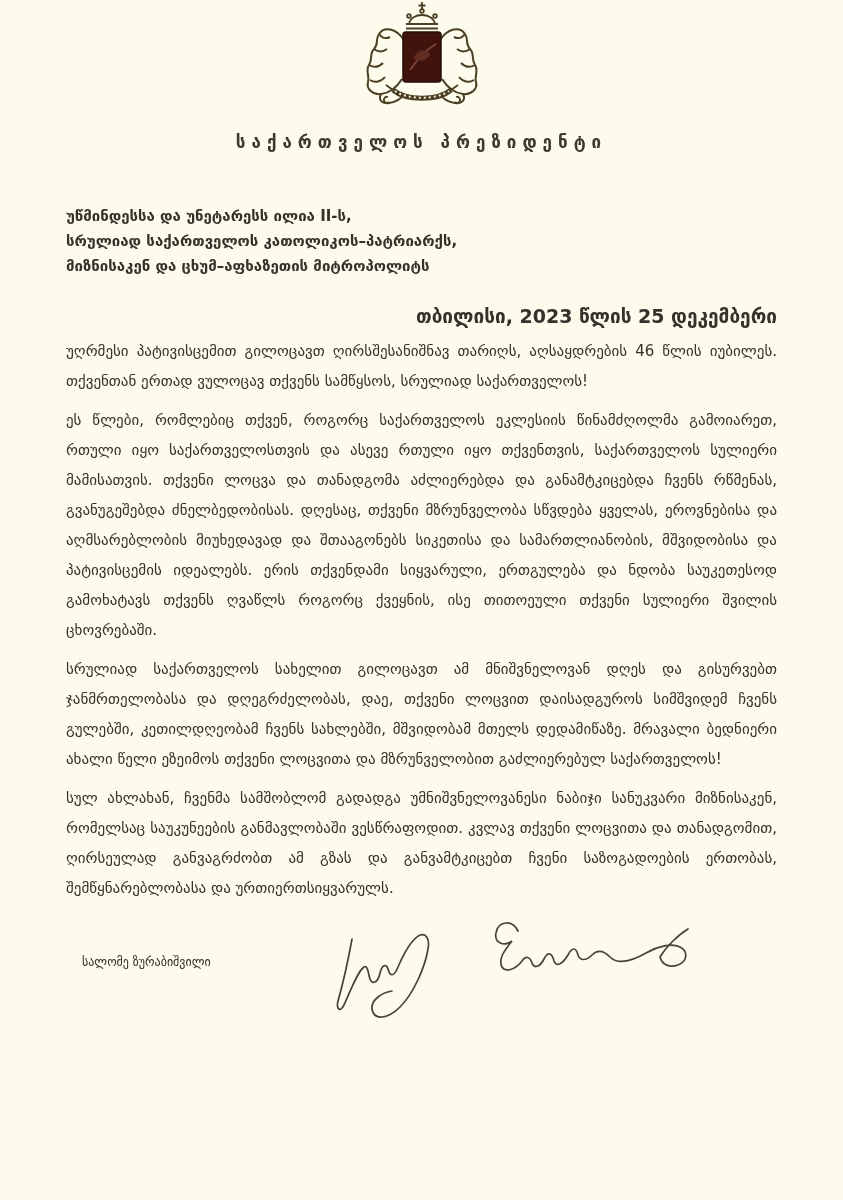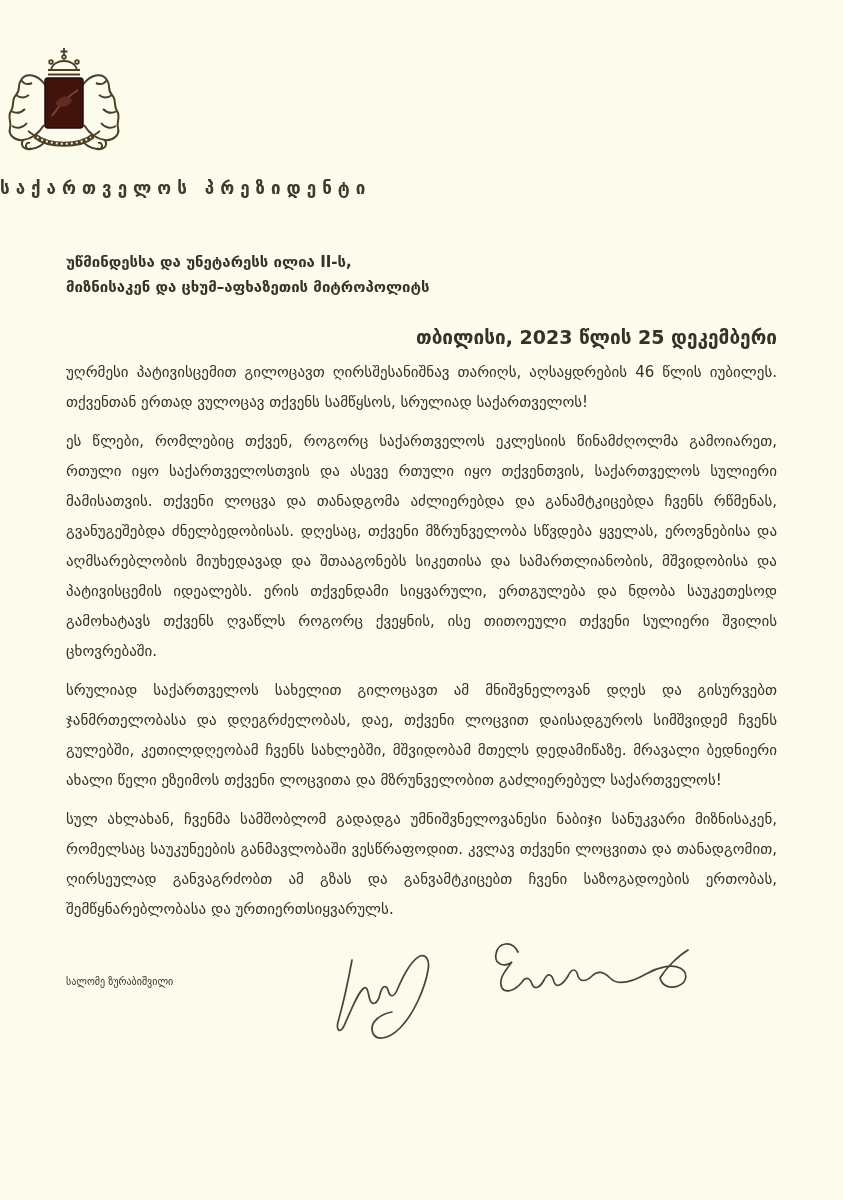--- a/index.html
+++ b/index.html
@@ -6,42 +6,42 @@
   .page {
     position: relative;
     width: 843px;
     height: 1200px;
     margin: 0 auto;
     background: var(--paper, #fdfbec);
     color: var(--ink, #34322a);
     font-family: "DejaVu Sans", sans-serif;
     overflow: hidden;
   }
-  .letterhead { text-align: left; padding-top: 46px; }
+  .letterhead { text-align: center; }
   .emblem { display: inline-block; line-height: 0; }
   .letterhead-title {
     margin-top: 12px;
     font-size: 17px;
     font-weight: bold;
     letter-spacing: 6px;
     color: #3e3a2c;
   }
   .content { margin: 0 66px 0 66px; }
   .addressee { margin-top: 52px; font-weight: bold; font-size: 15px; line-height: 25px; }
   .dateline { margin-top: 26px; text-align: right; font-weight: bold; font-size: 19px; }
   .salutation { margin-top: 26px; font-weight: bold; font-size: 15px; }
   .body-paragraph {
     margin: 9px 0 0 0;
     font-size: 15px;
     line-height: 30px;
     text-align: justify;
     text-align-last: left;
   }
   .closing { position: relative; height: 120px; margin-top: 10px; }
-  .signer { position: absolute; left: 0; top: 42px; font-size: 10px; }
+  .signer { position: absolute; left: 16px; top: 42px; font-size: 12px; }
   .signature-svg { position: absolute; left: 262px; top: -4px; }
   .ref { position: absolute; right: 0; top: 44px; text-align: right; font-weight: bold; font-size: 15px; line-height: 28px; }
   svg .sketch { stroke: #4b3f24; fill: none; }
 </style>
 </head>
 <body>
 
 <div class="page">
 
   <header class="letterhead">
@@ -82,20 +82,21 @@
         </g>
       </svg>
     </div>
     <div class="letterhead-title">საქართველოს პრეზიდენტი</div>
   </header>
 
   <main class="content">
 
     <section class="addressee">
       <div>უწმინდესსა და უნეტარესს ილია II-ს,</div>
+      <div>სრულიად საქართველოს კათოლიკოს–პატრიარქს,</div>
       <div>მიზნისაკენ და ცხუმ–აფხაზეთის მიტროპოლიტს</div>
     </section>
 
     <div class="dateline">თბილისი, 2023 წლის 25 დეკემბერი</div>
 
 
     <p class="body-paragraph">უღრმესი პატივისცემით გილოცავთ ღირსშესანიშნავ თარიღს, აღსაყდრების 46 წლის იუბილეს. თქვენთან ერთად ვულოცავ თქვენს სამწყსოს, სრულიად საქართველოს!</p>
     <p class="body-paragraph">ეს წლები, რომლებიც თქვენ, როგორც საქართველოს ეკლესიის წინამძღოლმა გამოიარეთ, რთული იყო საქართველოსთვის და ასევე რთული იყო თქვენთვის, საქართველოს სულიერი მამისათვის. თქვენი ლოცვა და თანადგომა აძლიერებდა და განამტკიცებდა ჩვენს რწმენას, გვანუგეშებდა ძნელბედობისას. დღესაც, თქვენი მზრუნველობა სწვდება ყველას, ეროვნებისა და აღმსარებლობის მიუხედავად და შთააგონებს სიკეთისა და სამართლიანობის, მშვიდობისა და პატივისცემის იდეალებს. ერის თქვენდამი სიყვარული, ერთგულება და ნდობა საუკეთესოდ გამოხატავს თქვენს ღვაწლს როგორც ქვეყნის, ისე თითოეული თქვენი სულიერი შვილის ცხოვრებაში.</p>
     <p class="body-paragraph">სრულიად საქართველოს სახელით გილოცავთ ამ მნიშვნელოვან დღეს და გისურვებთ ჯანმრთელობასა და დღეგრძელობას, დაე, თქვენი ლოცვით დაისადგუროს სიმშვიდემ ჩვენს გულებში, კეთილდღეობამ ჩვენს სახლებში, მშვიდობამ მთელს დედამიწაზე. მრავალი ბედნიერი ახალი წელი ეზეიმოს თქვენი ლოცვითა და მზრუნველობით გაძლიერებულ საქართველოს!</p>
     <p class="body-paragraph">სულ ახლახან, ჩვენმა სამშობლომ გადადგა უმნიშვნელოვანესი ნაბიჯი სანუკვარი მიზნისაკენ, რომელსაც საუკუნეების განმავლობაში ვესწრაფოდით. კვლავ თქვენი ლოცვითა და თანადგომით, ღირსეულად განვაგრძობთ ამ გზას და განვამტკიცებთ ჩვენი საზოგადოების ერთობას, შემწყნარებლობასა და ურთიერთსიყვარულს.</p>

